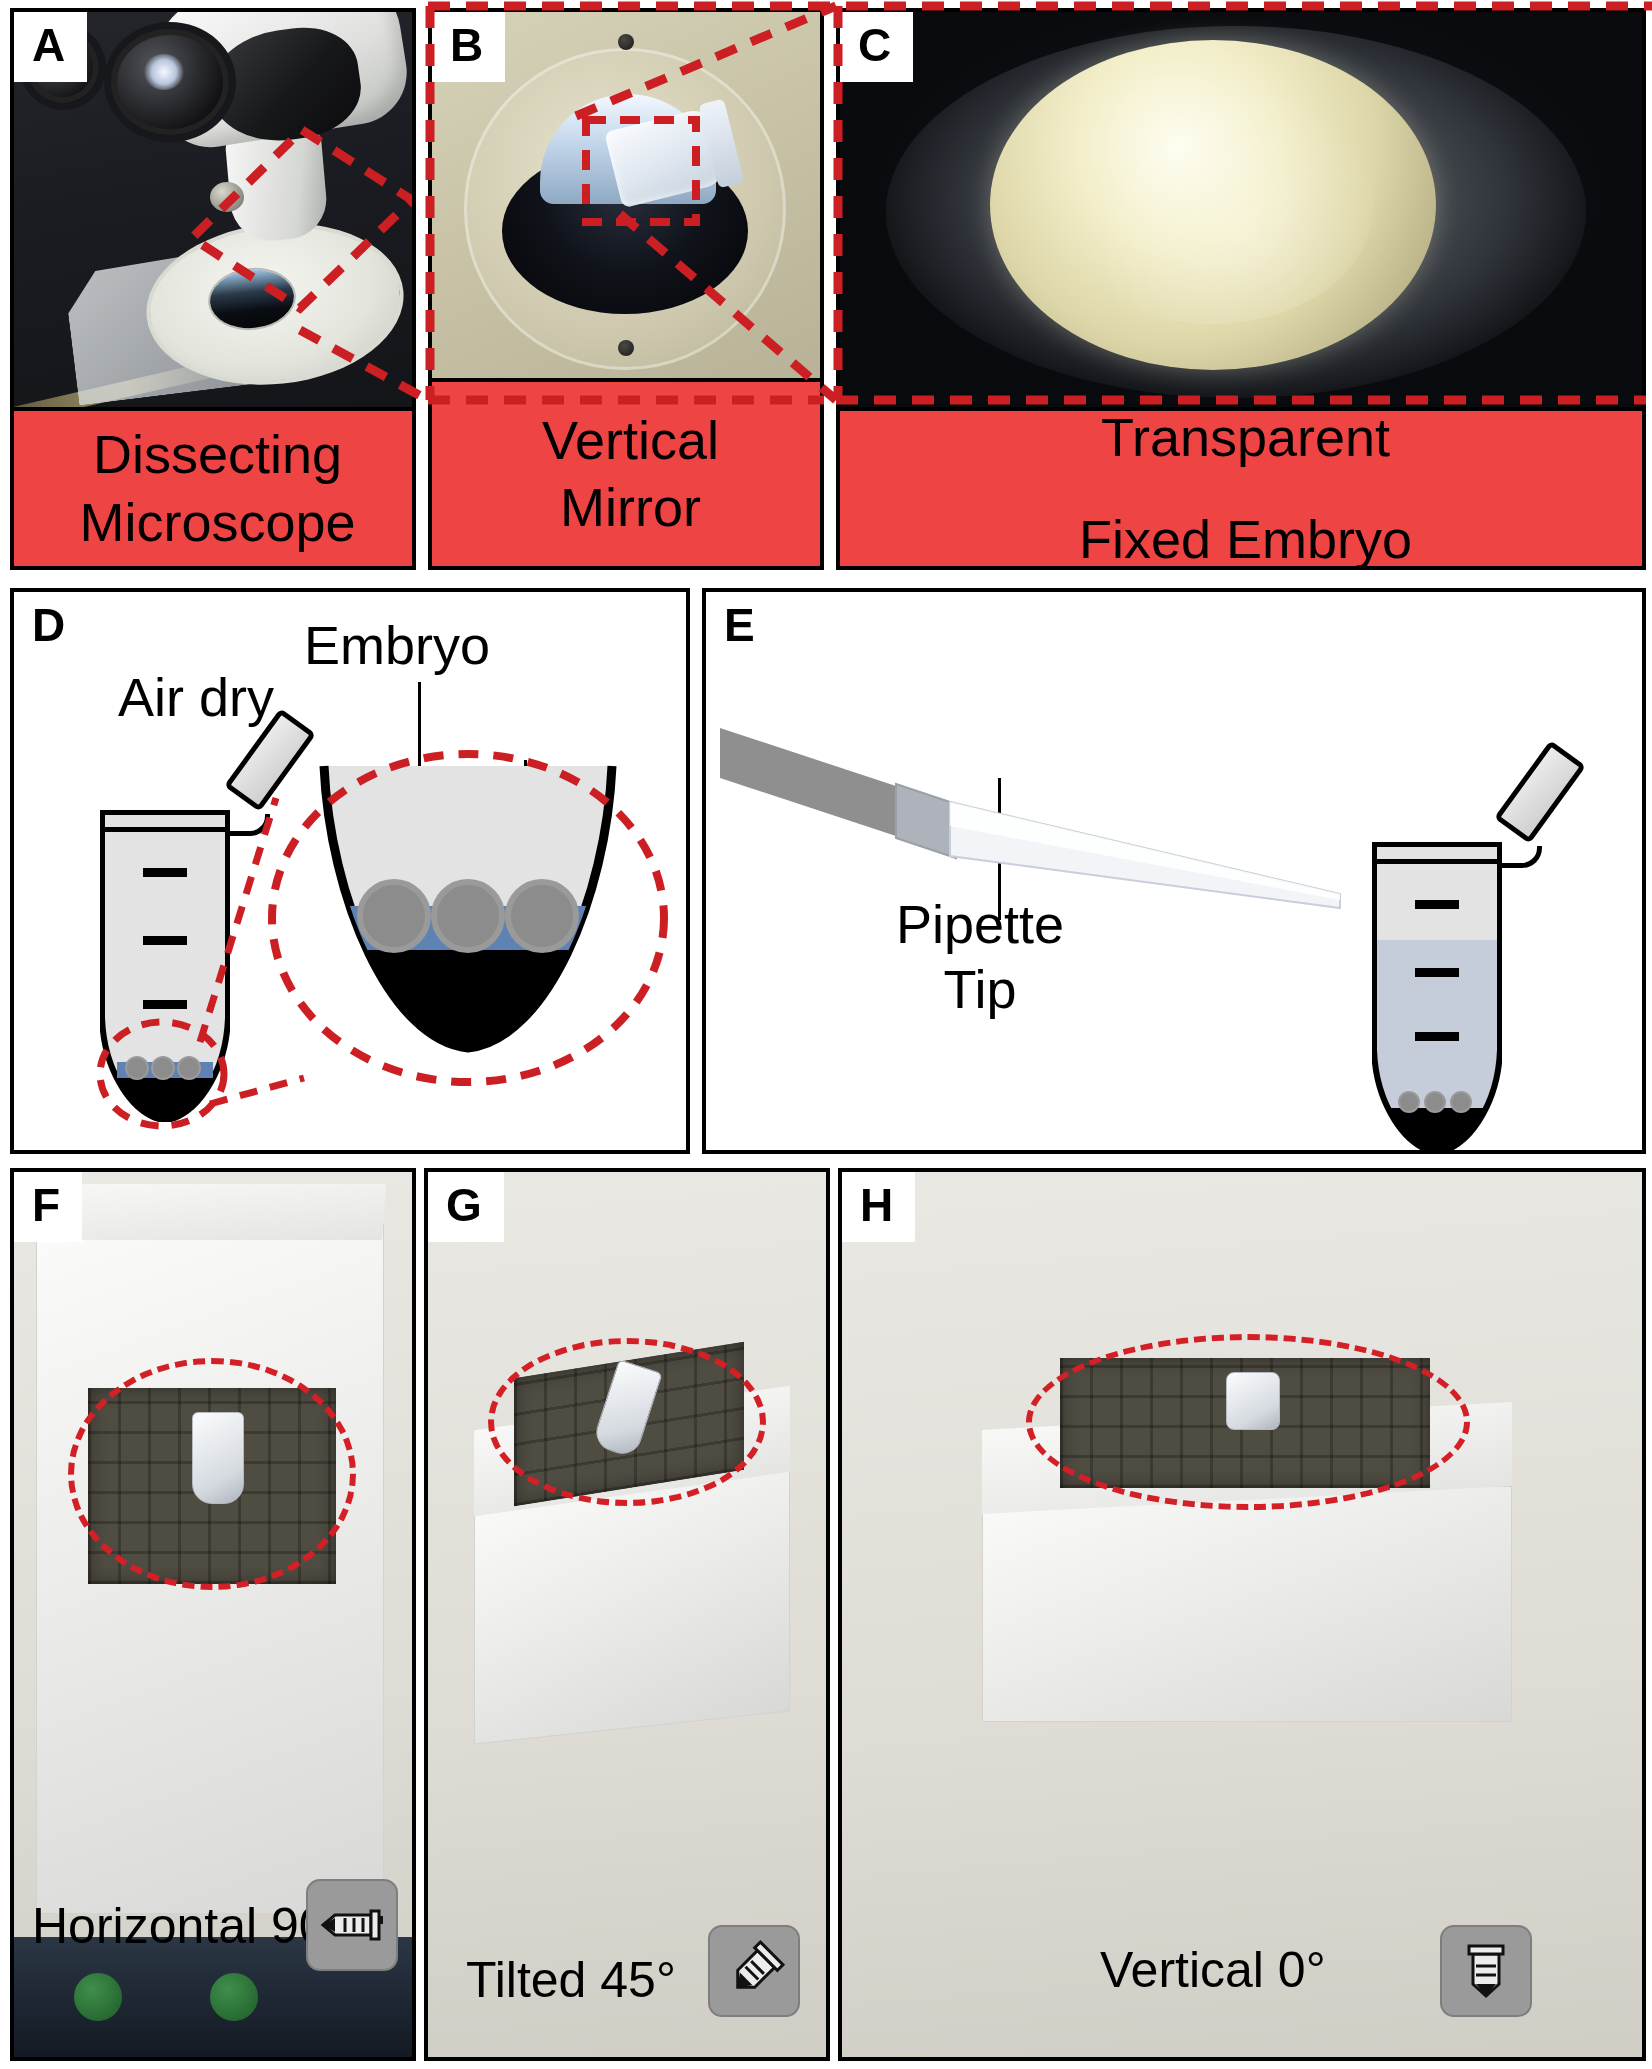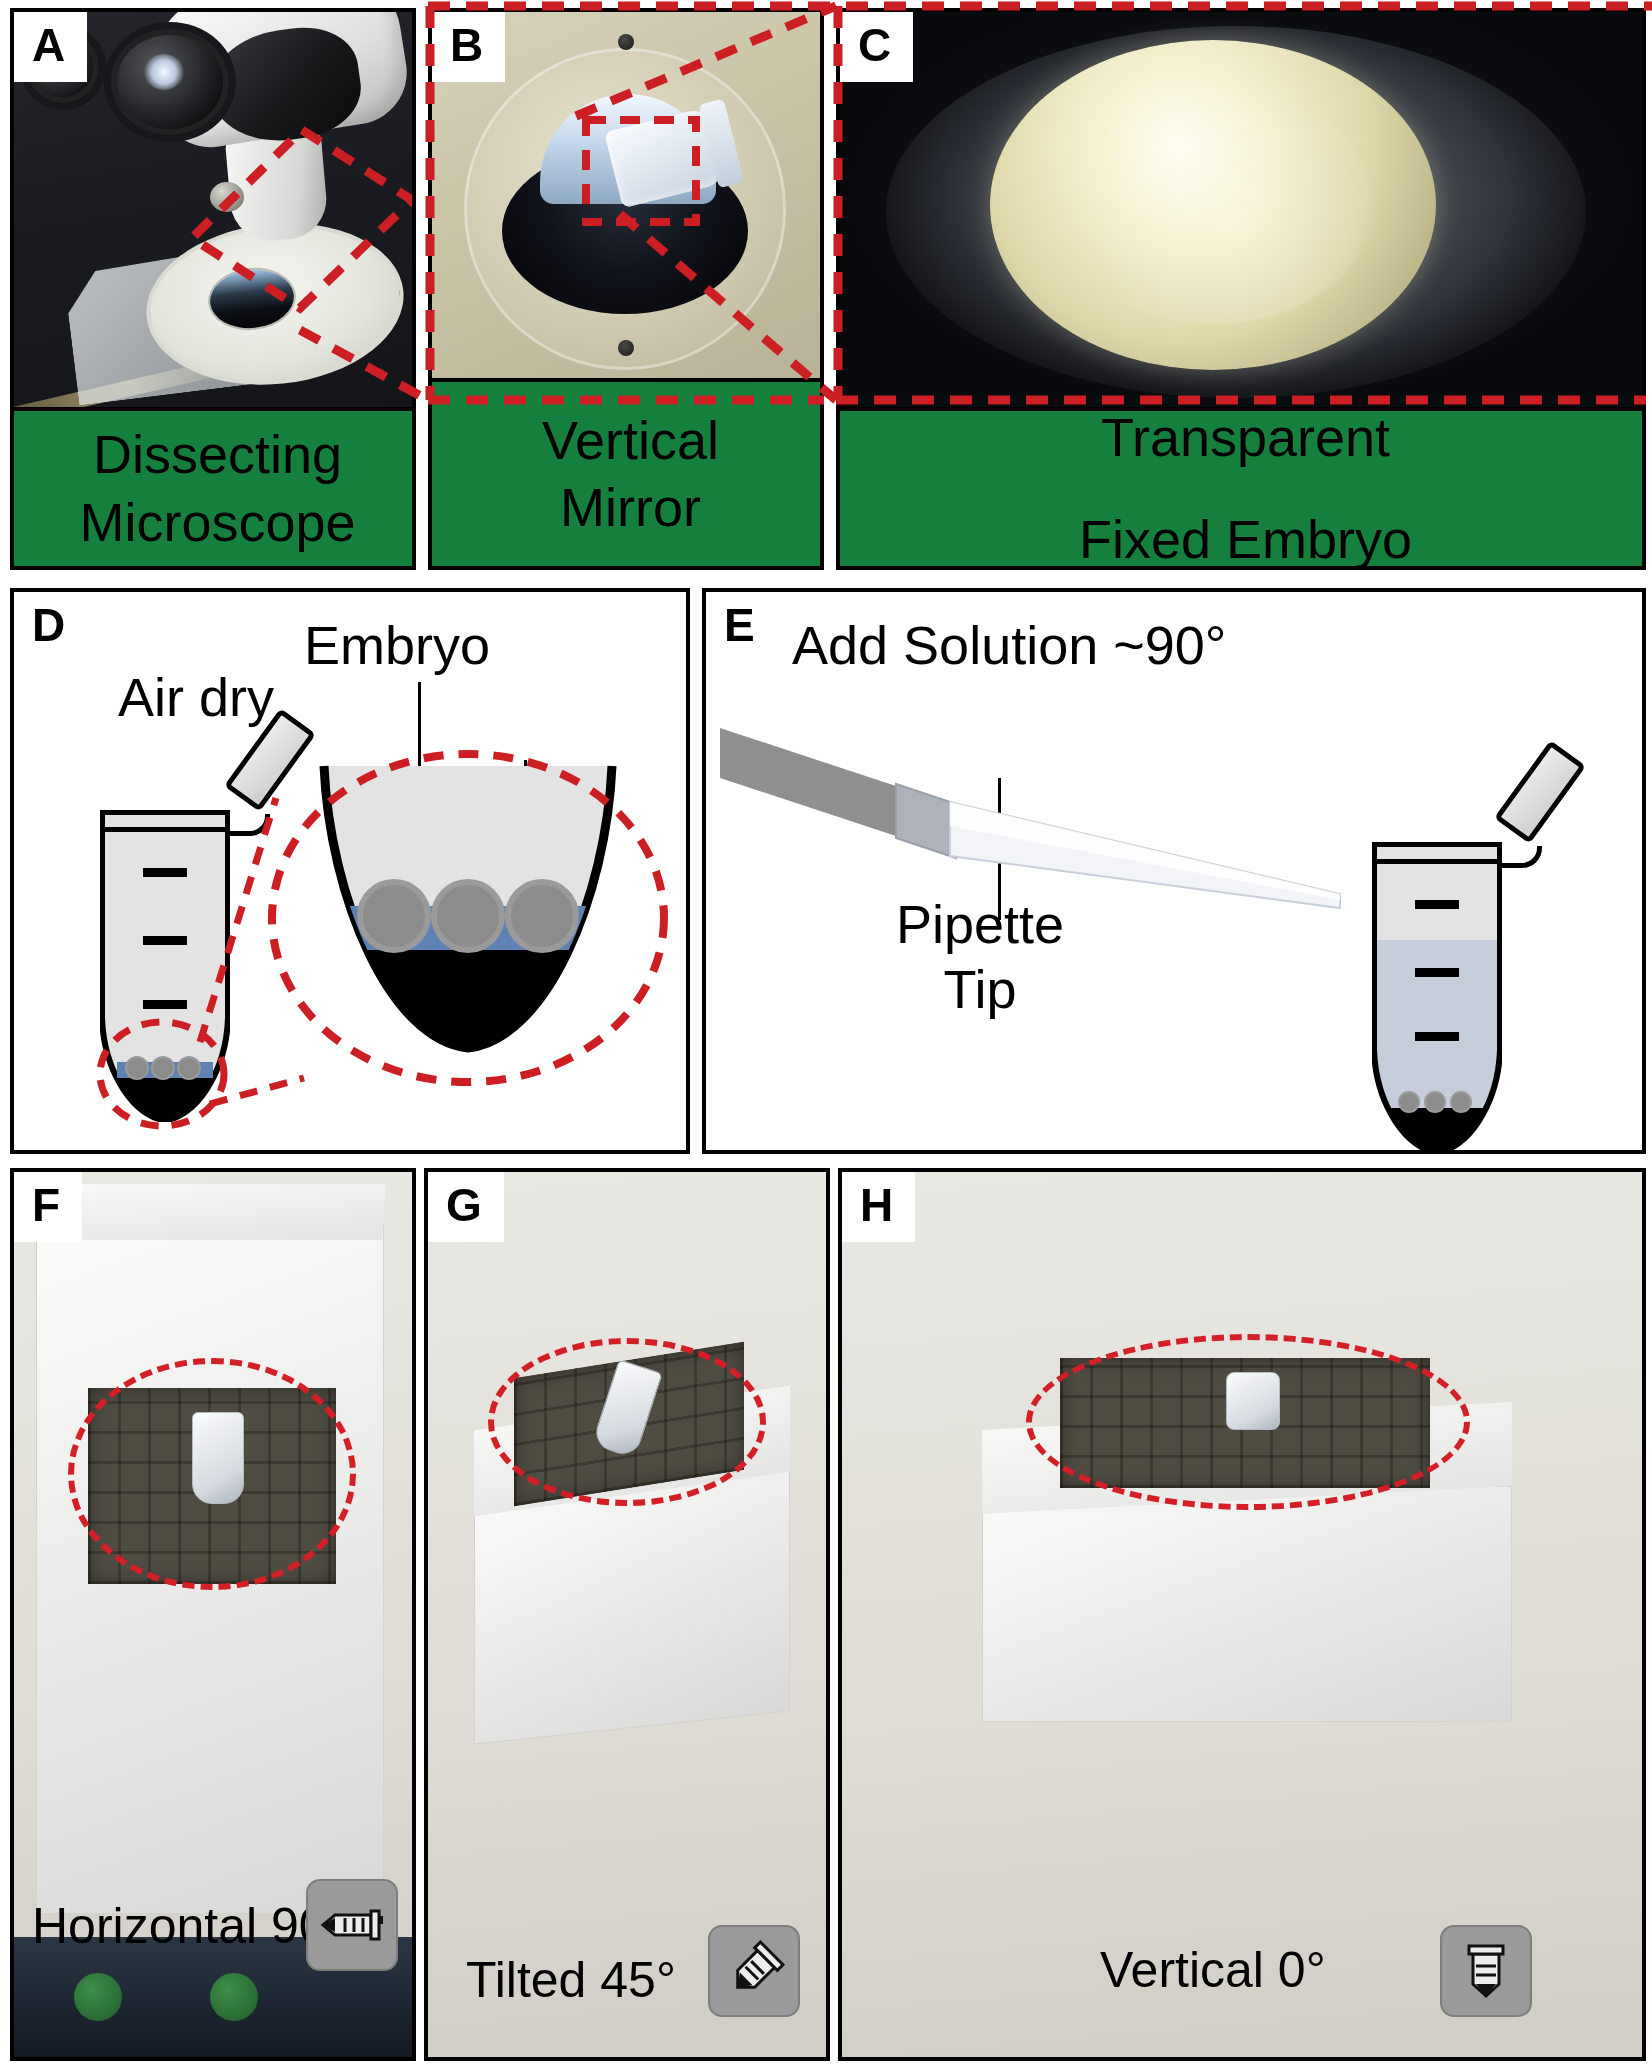--- a/index.html
+++ b/index.html
@@ -39,21 +39,21 @@
     overflow: hidden;
   }
   .caption {
     position: absolute;
     left: 0; right: 0; bottom: 0;
     display: flex;
     flex-direction: column;
     align-items: center;
     justify-content: center;
     border-top: 4px solid #000;
-    background: #15803d;
+    background: #ef4444;
     font-size: 54px;
     line-height: 1.25;
     color: #000;
     text-align: center;
     padding-left: 9px;
   }
   .caption span { display: block; white-space: nowrap; }
 
   
   #panelA { left: 10px; top: 8px; width: 406px; height: 562px; }
@@ -456,21 +456,20 @@
       <ellipse cx="148" cy="482" rx="62" ry="52" fill="none" stroke="#cc1f23" stroke-width="7" stroke-dasharray="18 13"></ellipse>
       <path d="M186 450 L 262 206" fill="none" stroke="#cc1f23" stroke-width="7" stroke-dasharray="18 13"></path>
       <path d="M196 512 L 290 486" fill="none" stroke="#cc1f23" stroke-width="7" stroke-dasharray="18 13"></path>
     </svg>
   </div>
 
   <div class="panel" id="panelE">
 
     <div class="panel-letter">E</div>
 
-    <div id="eTitle">Add Solution ~90°</div>
 
     <div id="ePip">
       <span style="display:block">Pipette</span>
       <span style="display:block">Tip</span>
     </div>
 
     <div class="leader" style="left:292px; top:186px; height:142px;"></div>
 
     <svg style="position:absolute;left:14px;top:130px;width:680px;height:190px" viewBox="0 0 680 190">
       <polygon points="0,6 182,66 182,116 0,56" fill="#8f8f8f"></polygon>

